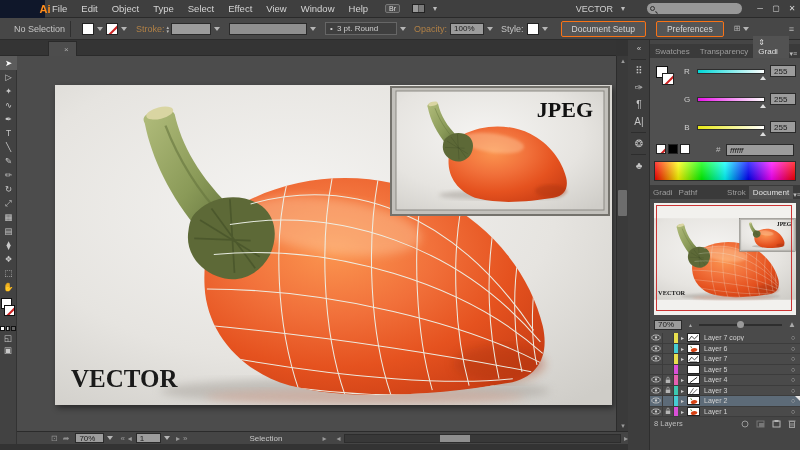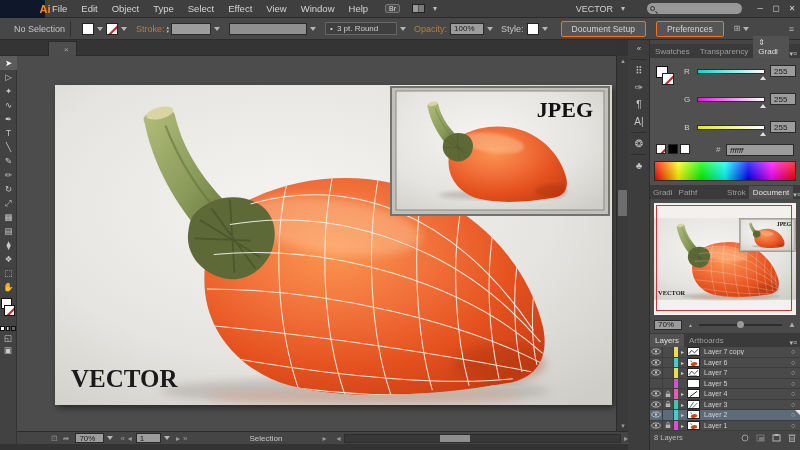--- a/index.html
+++ b/index.html
@@ -430,25 +430,20 @@
       <div id="nav-controls">
         <span class="fld" style="width:28px; margin-left:4px; height:10px;">70%</span>
         <span class="mountain-s" style="margin-left:6px">▲</span>
         <span id="nav-slider">
             <span id="nav-slider-thumb"></span>
           </span>
         <span class="mountain-l" style="margin-right:4px">▲</span>
       </div>
     </div>
 
-    <div class="ptabs">
-      <span class="ptab active">Layers</span>
-      <span class="ptab">Artboards</span>
-      <span class="pmenu">▾≡</span>
-    </div>
 
     <div id="layers-panel">
       <div id="layer-rows">
           <div class="lrow">
             <span class="lcell eye">
               <svg width="10" height="7" viewBox="0 0 12 8">
                 <ellipse cx="6" cy="4" rx="5" ry="3" fill="none" stroke="#ccc"></ellipse>
                 <circle cx="6" cy="4" r="1.4" fill="#ccc"></circle>
               </svg>
             </span>

